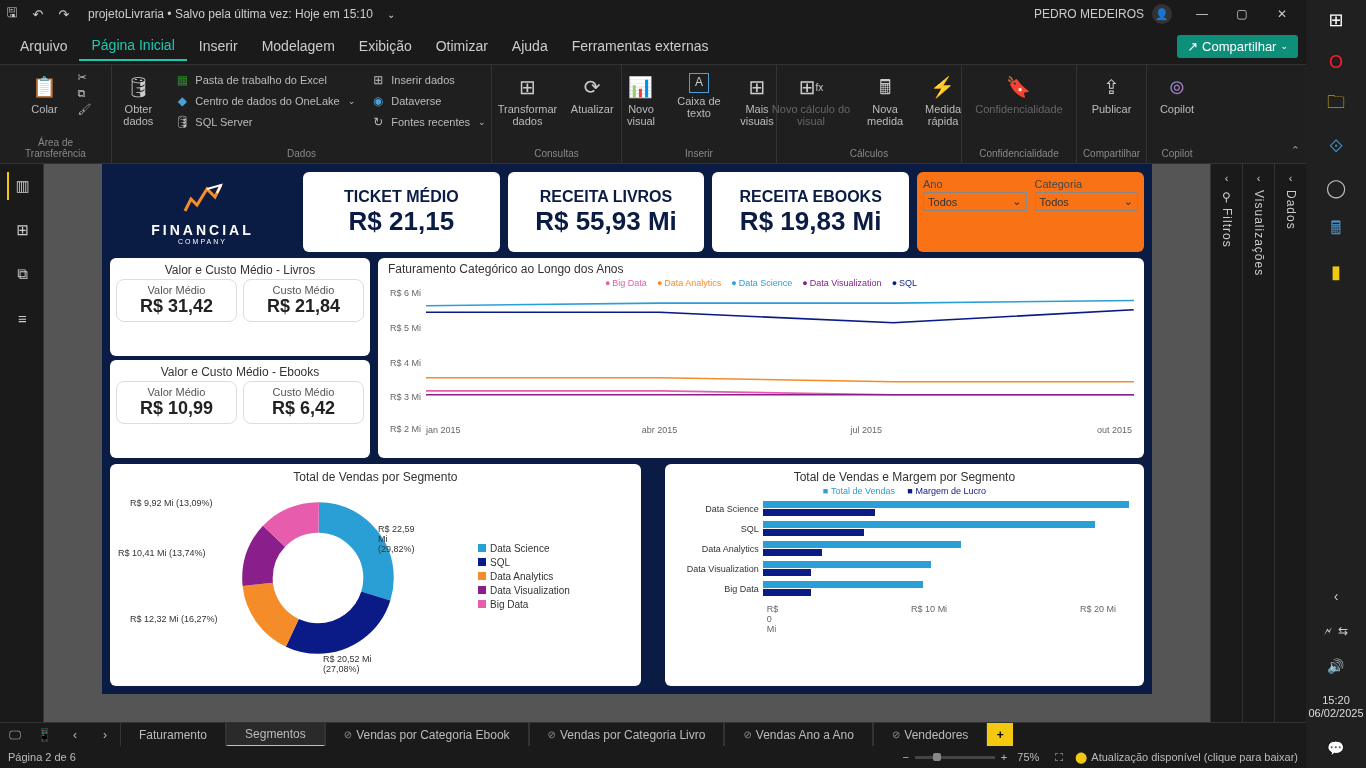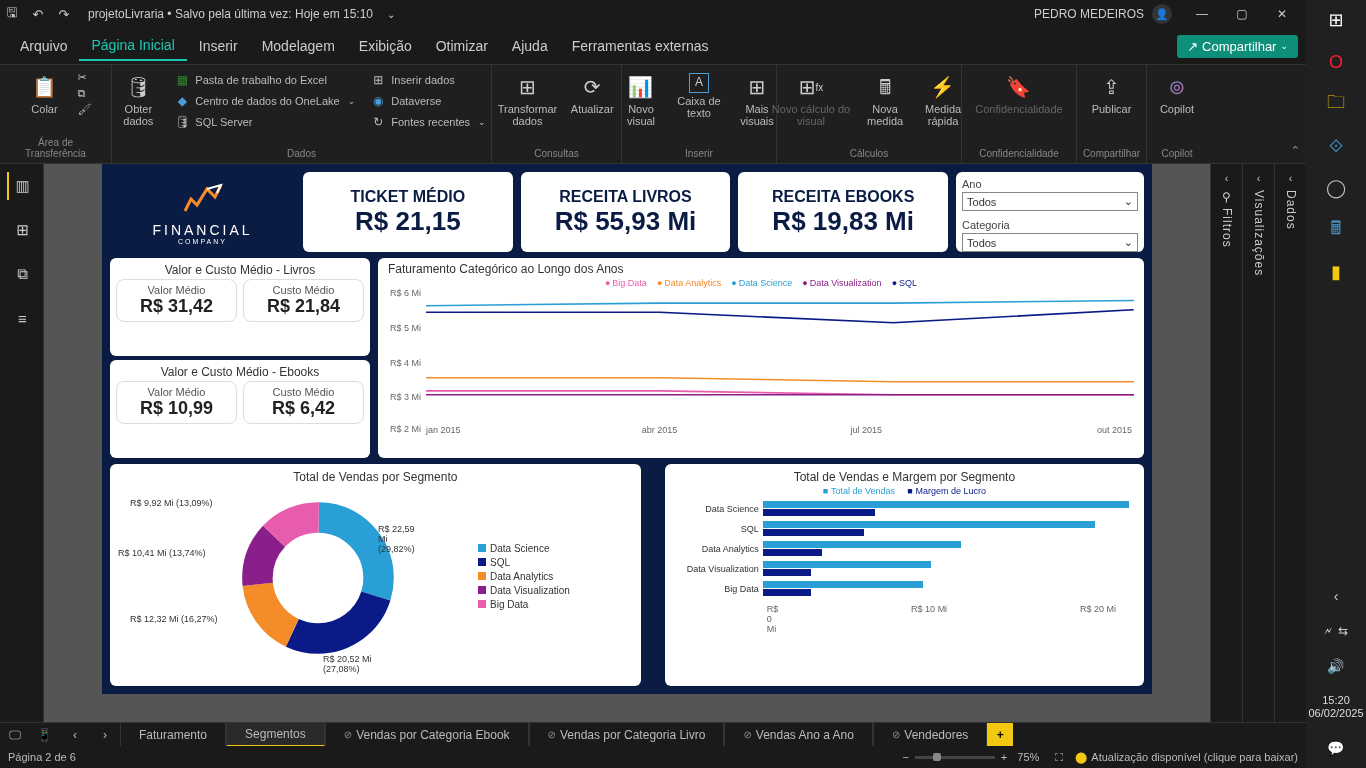--- a/index.html
+++ b/index.html
@@ -43,26 +43,26 @@
 .leftbar .lb { width:30px; height:28px; color:#ccc; display:flex; align-items:center; justify-content:center; font-size:15px; border-left:2px solid transparent; }
 .leftbar .lb.active { border-left:2px solid #f2c811; }
 
 .canvas { flex:1; background:#555; display:flex; justify-content:center; align-items:flex-start; padding-top:0; overflow:hidden; }
 .report { width:1050px; height:530px; background:#0a1b44; padding:8px; display:flex; flex-direction:column; gap:6px; }
 
 
 .rpt-header { display:flex; gap:8px; height:80px; }
 .logo-box { width:185px; background:#0a1b44; display:flex; flex-direction:column; align-items:center; justify-content:center; color:#fff; }
 .logo-box .logo-svg { font-size:28px; }
-.logo-box .logo-name { font-size:14px; letter-spacing:3px; font-weight:400; }
+.logo-box .logo-name { font-size:14px; letter-spacing:3px; font-weight:700; }
 .logo-box .logo-sub { font-size:7px; letter-spacing:2px; }
 .kpi { background:#fff; border-radius:6px; flex:1; display:flex; flex-direction:column; align-items:center; justify-content:center; }
 .kpi .klabel { color:#0a1b44; font-size:16px; font-weight:700; }
 .kpi .kval { color:#0a1b44; font-size:26px; font-weight:700; }
-.slicers { width:188px; background:#ffffff; border-radius:6px; padding:6px; display:flex; gap:8px;flex-direction:column; }
+.slicers { width:227px; background:#f97316; border-radius:6px; padding:6px; display:flex; gap:8px; }
 .slicer { flex:1; display:flex; flex-direction:column; gap:2px; }
 .slicer .slabel { color:#444; font-size:11px; }
 .slicer .sval { border:1px solid #888; padding:2px 4px; font-size:11px; display:flex; justify-content:space-between; align-items:center; color:#333; }
 
 
 .rpt-mid { display:flex; gap:8px; height:200px; }
 .leftcards { width:260px; display:flex; flex-direction:column; gap:4px; }
 .cardgroup { background:#fff; border-radius:6px; padding:3px 6px 6px; flex:1; }
 .cardgroup .cg-title { text-align:center; color:#333; font-size:12px; padding:2px; }
 .cardrow { display:flex; gap:6px; }

